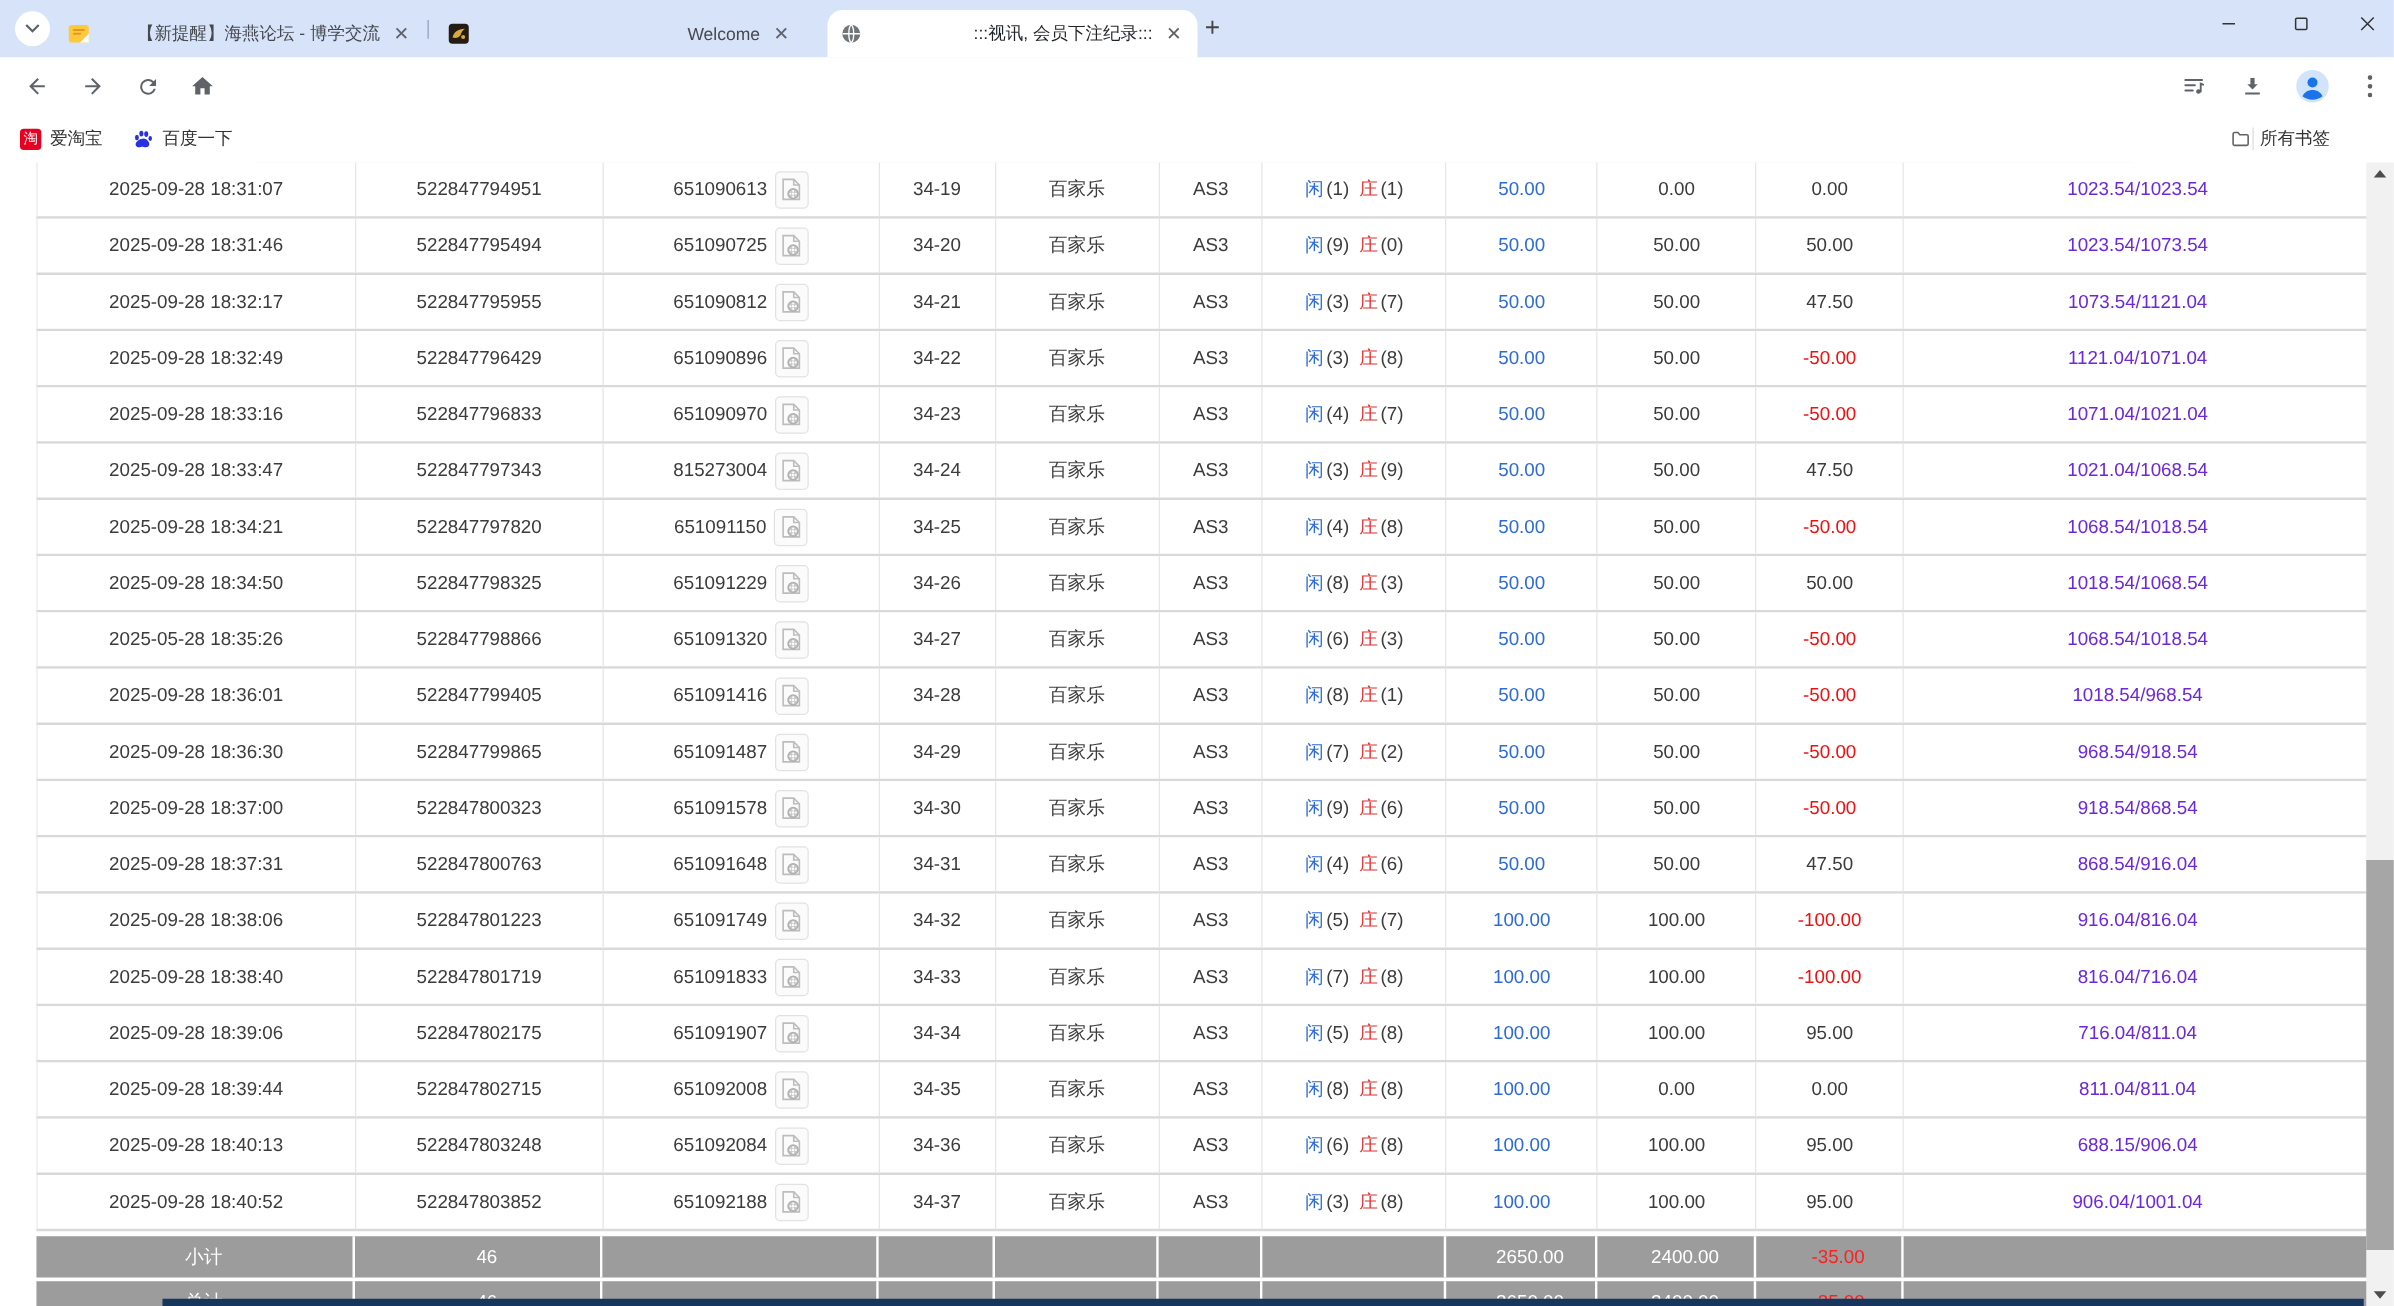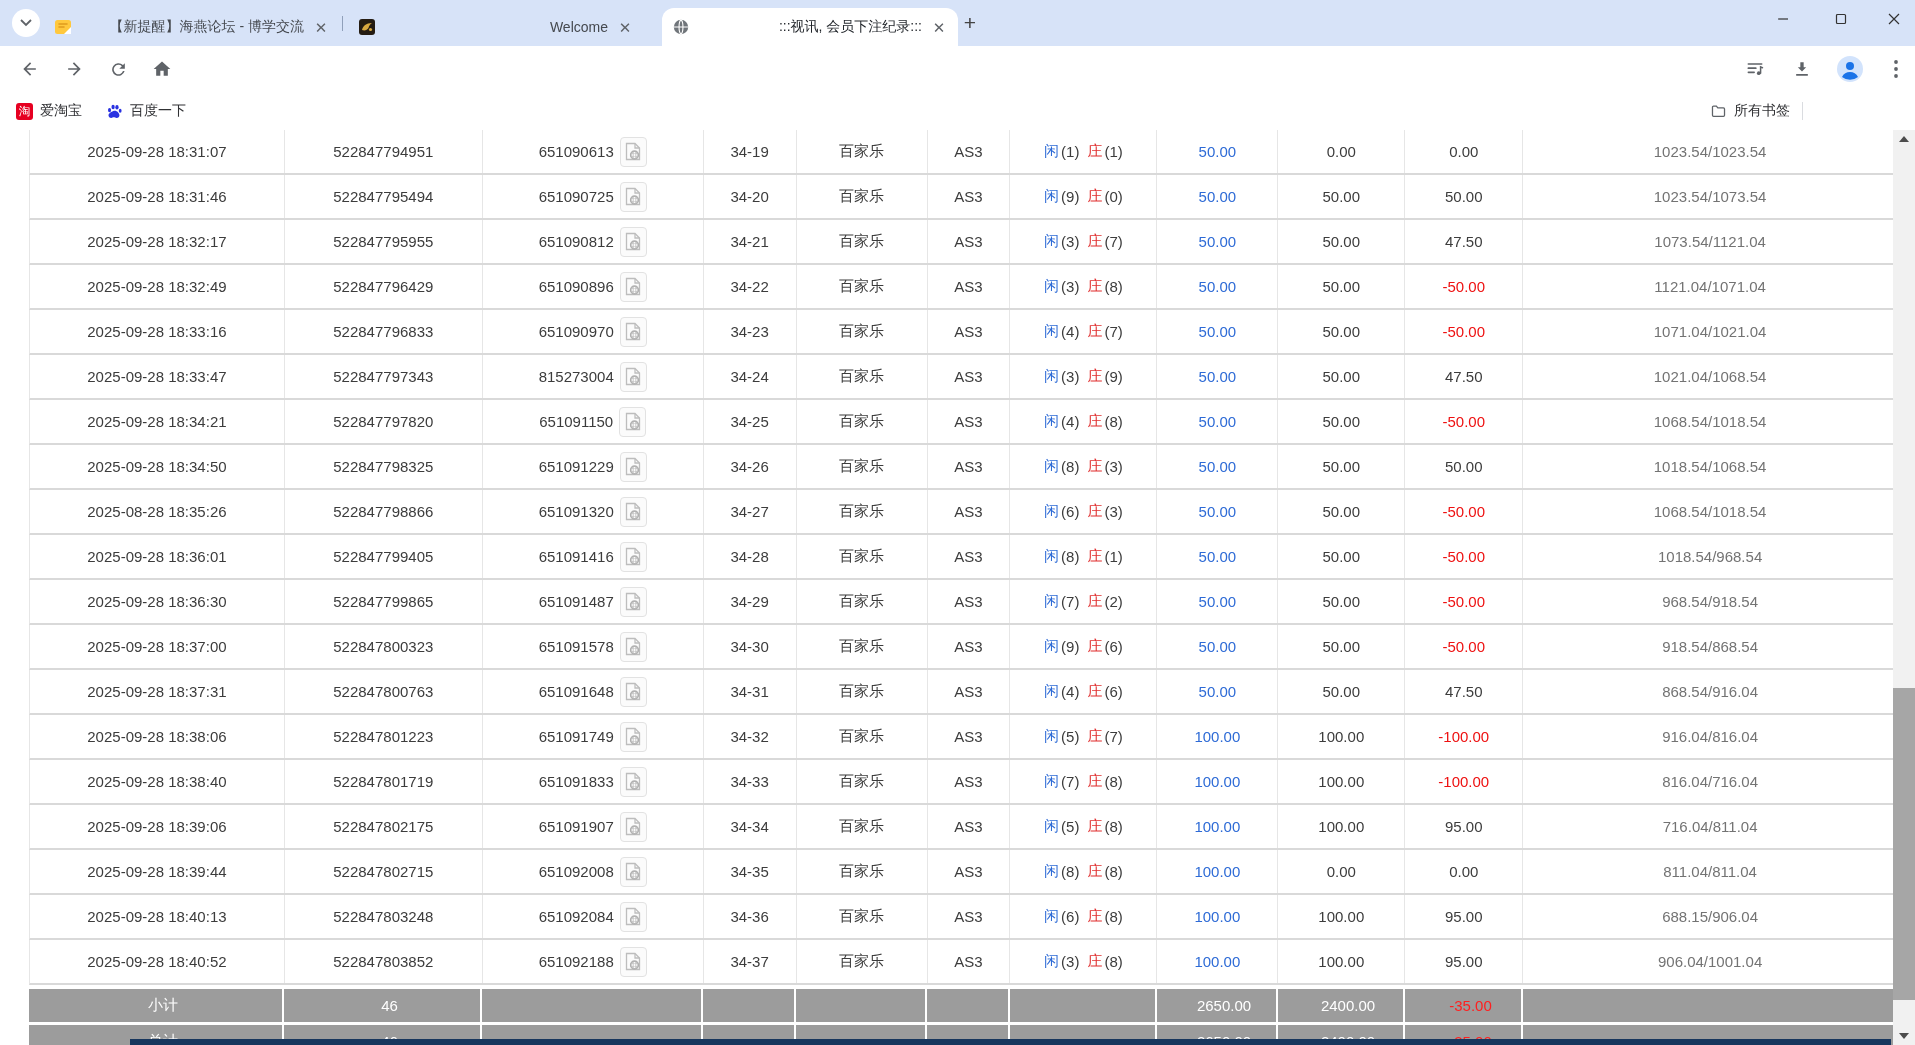--- a/index.html
+++ b/index.html
@@ -42,31 +42,31 @@
   .omni-ic{flex:none;display:flex;align-items:center;justify-content:center;width:26px;height:26px;cursor:pointer;color:#5f6368;}
 
   
   .bookbar{position:absolute;top:92px;left:0;width:1915px;height:38px;background:#fff;}
   .bm{position:absolute;top:6px;height:26px;display:flex;align-items:center;gap:7px;
     font-size:14px;color:#303134;padding:0 6px;border-radius:13px;cursor:pointer;}
   .bm-ic{width:17px;height:17px;flex:none;display:flex;align-items:center;justify-content:center;}
   .tb-sq{width:17px;height:17px;background:#e60021;border-radius:3px;color:#fff;font-size:11.5px;
     line-height:17px;text-align:center;}
   .bookbar .divider{position:absolute;left:1802px;top:10px;width:1px;height:18px;background:#dadce0;}
-  .allbm{left:1704px;}
+  .allbm{left:1778px;}
 
   
   .content{position:absolute;top:130px;left:16px;width:1869px;height:915px;overflow:hidden;margin-left:13px;}
   .trow{display:flex;height:45px;border-bottom:2px solid #d9d9d9;border-left:1px solid #e6e6e6;background:#fff;}
   .c{border-right:1px solid #e6e6e6;display:flex;align-items:center;justify-content:center;
     font-size:15px;color:#3c3c3c;white-space:nowrap;overflow:hidden;}
   .c-time{width:255px;} .c-betid{width:198px;} .c-gameid{width:221px;gap:6px;}
   .c-round{width:93px;} .c-game{width:131px;} .c-table{width:83px;}
   .c-bet{width:147px;gap:2px;} .c-amt1{width:121px;} .c-amt2{width:127px;}
-  .c-win{width:118px;} .c-bal{width:375px;color:#737373;}
+  .c-win{width:118px;} .c-bal{width:375px;color:#6d28d9;}
   .blue{color:var(--blue);} .neg{color:var(--red);}
   .lab-player{color:var(--blue);} .lab-banker{color:var(--banker);margin-left:6px;}
   .vicon{width:27px;height:30px;border:1px solid #e2e2e2;border-radius:4px;background:#fbfbfb;
     display:flex;align-items:center;justify-content:center;cursor:pointer;flex:none;}
 
   .sumrow{display:flex;height:33px;margin-top:4px;}
   .sumrow .c{background:var(--sumbg);border-right:2px solid #fff;color:#fff;font-size:15px;padding-left:15px;}
   .sumrow .c.win-neg{color:#ff1f1f;}
   .sumrow + .sumrow{margin-top:3px;}
 
@@ -500,21 +500,21 @@
           <span class="cnt">(8)</span>
       <span class="lab-banker">庄</span>
           <span class="cnt">(3)</span>
     </div>
     <div class="c c-amt1 blue">50.00</div>
     <div class="c c-amt2">50.00</div>
     <div class="c c-win">50.00</div>
     <div class="c c-bal">1018.54/1068.54</div>
   </div>
       <div class="trow">
-    <div class="c c-time">2025-08-28 18:35:26</div>
+    <div class="c c-time">2025-05-28 18:35:26</div>
     <div class="c c-betid">522847798866</div>
     <div class="c c-gameid">
       <span>651091320</span>
       <span class="vicon">
         <svg width="16" height="19" viewBox="0 0 16 19" fill="none" stroke="#bdbdbd" stroke-width="1.3">
           <path d="M1.5 1.5h8.5l4.5 4.5v11.5h-13z"></path>
           <path d="M10 1.5V6h4.5"></path>
           <circle cx="9.5" cy="13" r="4" fill="#c9c9c9" stroke="#b0b0b0"></circle>
           <circle cx="9.5" cy="13" r="1" fill="#fff" stroke="none"></circle>
           <circle cx="9.5" cy="10.8" r=".8" fill="#fff" stroke="none"></circle>

